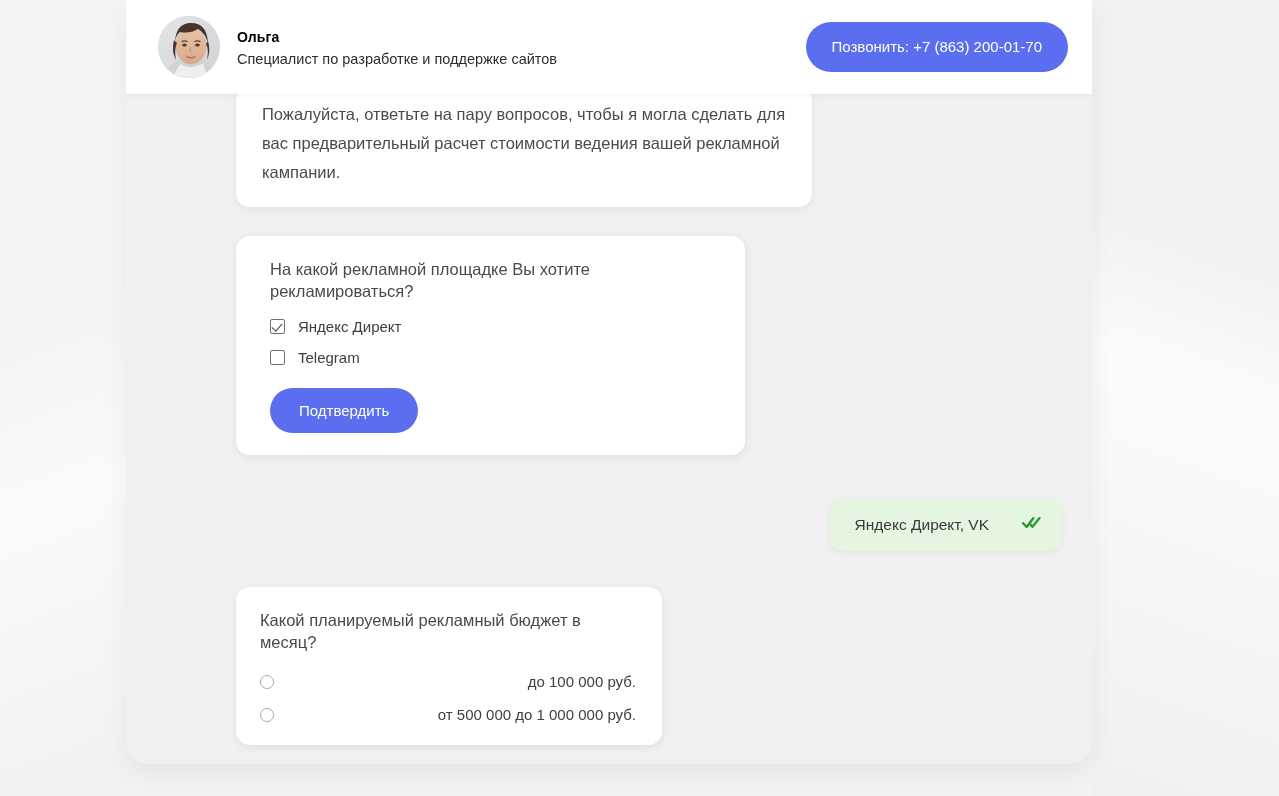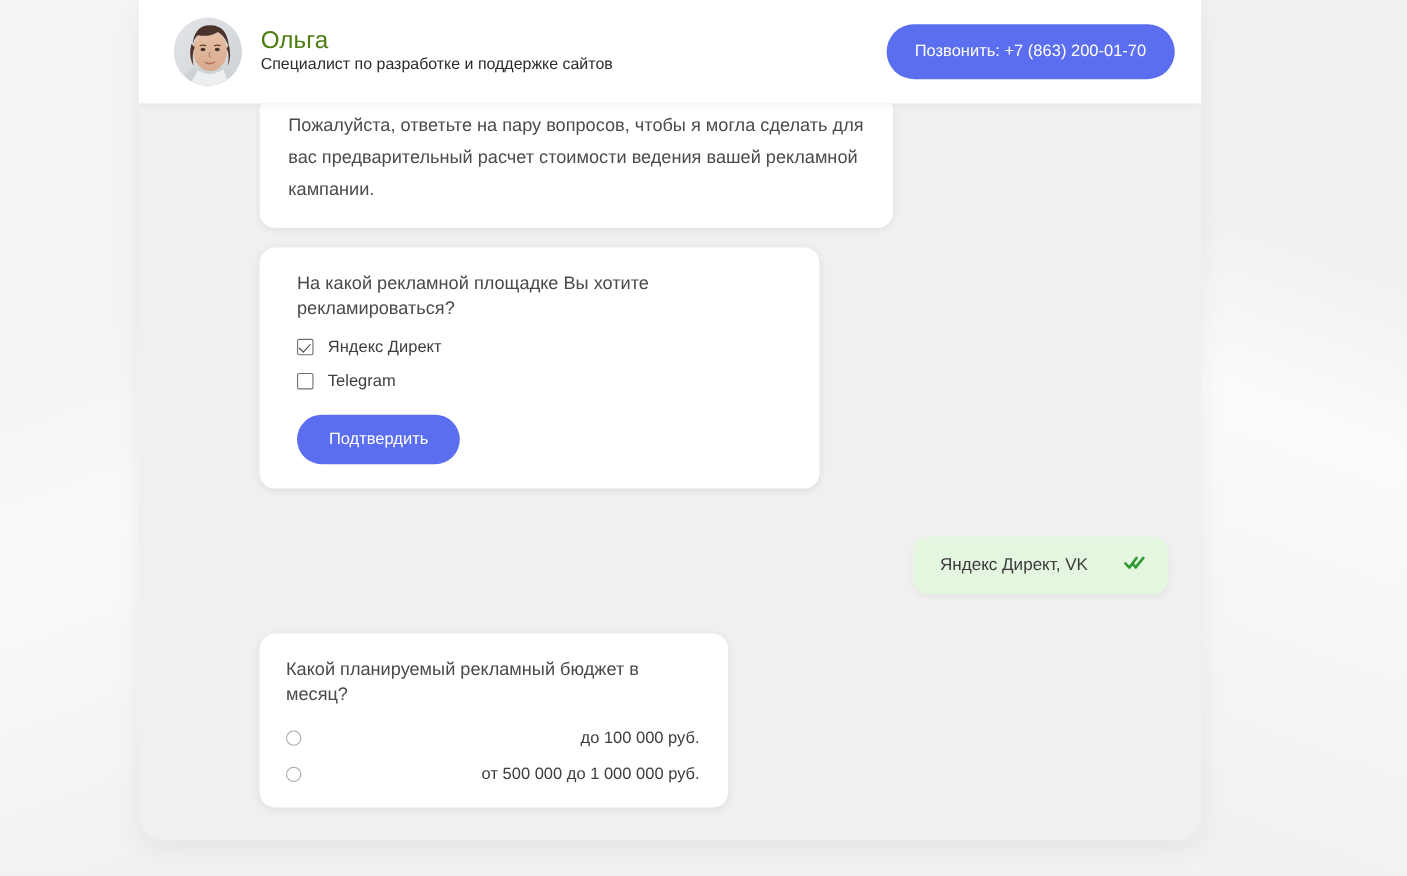--- a/index.html
+++ b/index.html
@@ -45,21 +45,21 @@
     z-index: 5;
   }
   #avatar {
     width: 62px; height: 62px; border-radius: 50%;
     flex: 0 0 62px; overflow: hidden;
     background: #d9dade;
   }
   #avatar svg { display: block; }
   #agent-text { margin-left: 17px; flex: 1 1 auto; min-width: 0; }
   #agent-name {
-    font-size: 22px; font-weight: normal; color: #4d7c0f;
+    font-size: 14px; font-weight: bold; color: #000000;
     line-height: 22px; letter-spacing: 0.1px;
   }
   #agent-role {
     font-size: 14.5px; color: #2c2c2c; line-height: 20px; margin-top: 1px;
   }
   #call-button {
     flex: 0 0 auto;
     background: #5b6ef0;
     color: #ffffff;
     font-size: 15px;
@@ -97,21 +97,21 @@
     line-height: 29px;
   }
 
   
   .question-card {
     background: #ffffff;
     border-radius: 14px;
     box-shadow: 0 2px 8px rgba(0,0,0,0.07);
     padding: 22px 26px 22px 24px;
   }
-  #checkbox-card { width: 509px; margin-top: 18px; padding-left: 34px; }
+  #checkbox-card { width: 509px; margin-top: 29px; padding-left: 34px; }
   #radio-card    { width: 426px; margin-top: 36px; }
 
   .question-title {
     color: #4a4a4a;
     font-size: 16.5px;
     line-height: 22px;
     margin-bottom: 16px;
   }
 
   

